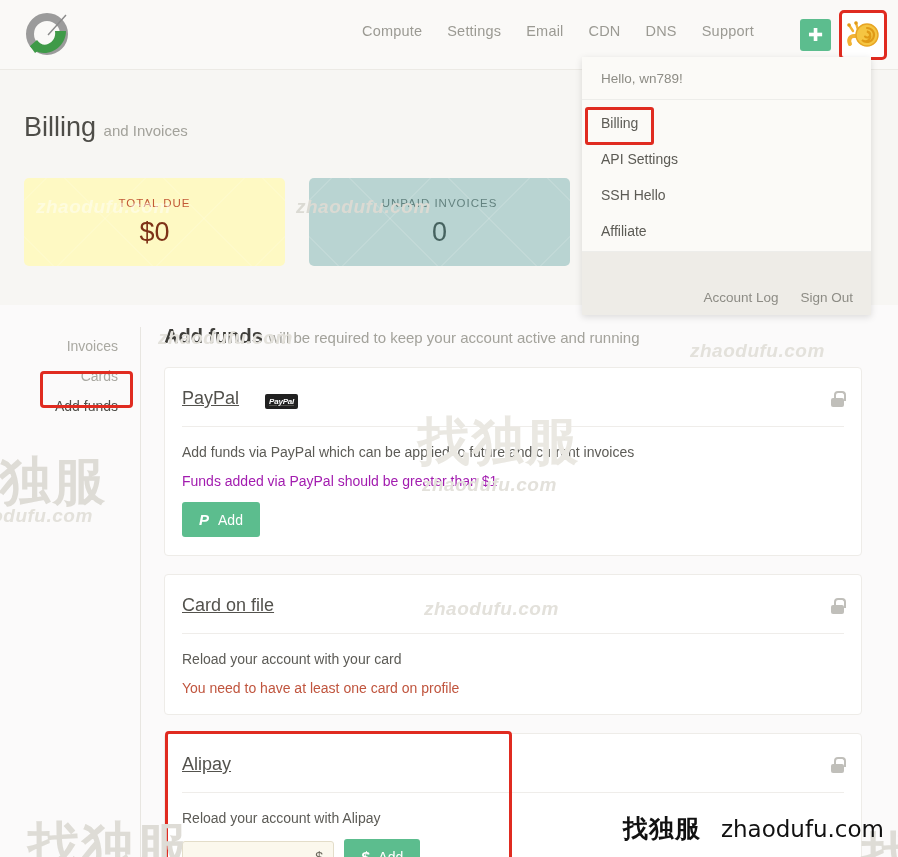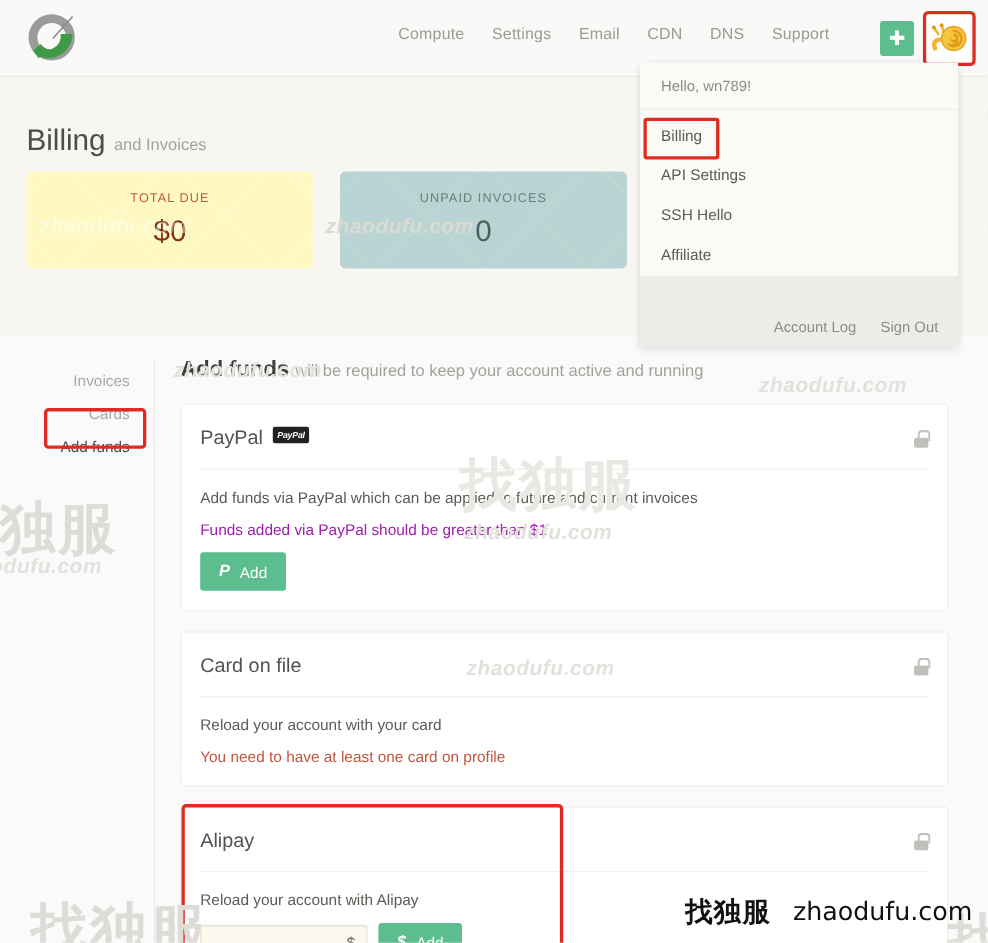--- a/index.html
+++ b/index.html
@@ -179,21 +179,21 @@
     position: relative;
     background: #f7f6f3;
     padding: 42px 0 38px 24px;
     height: 235px;
     z-index: 5;
   }
   .billing-title {
     font-size: 27px;
     color: #4e4d48;
     font-weight: normal;
-    margin-bottom: 13px;
+    margin-bottom: 35px;
   }
   .billing-title .sub {
     font-size: 15px;
     color: #a3a29b;
   }
   .stat-row { display: flex; gap: 24px; }
   .stat {
     width: 261px;
     height: 88px;
     border-radius: 5px;
@@ -312,22 +312,23 @@
     display: flex;
     align-items: center;
     justify-content: space-between;
     padding-bottom: 17px;
     border-bottom: 1px solid #efedea;
   }
   .card-title {
     font-size: 18px;
     color: #53524d;
     display: flex;
-    align-items: flex-start;
-    gap: 9px;
+    align-items: flex-end;
+    gap: 26px;
+    text-decoration: underline;
   }
   .pp-badge {
     background: #212121;
     color: #fff;
     font-size: 8px;
     font-weight: bold;
     padding: 3px 4px;
     border-radius: 2px;
     letter-spacing: -0.2px;
     font-style: italic;

